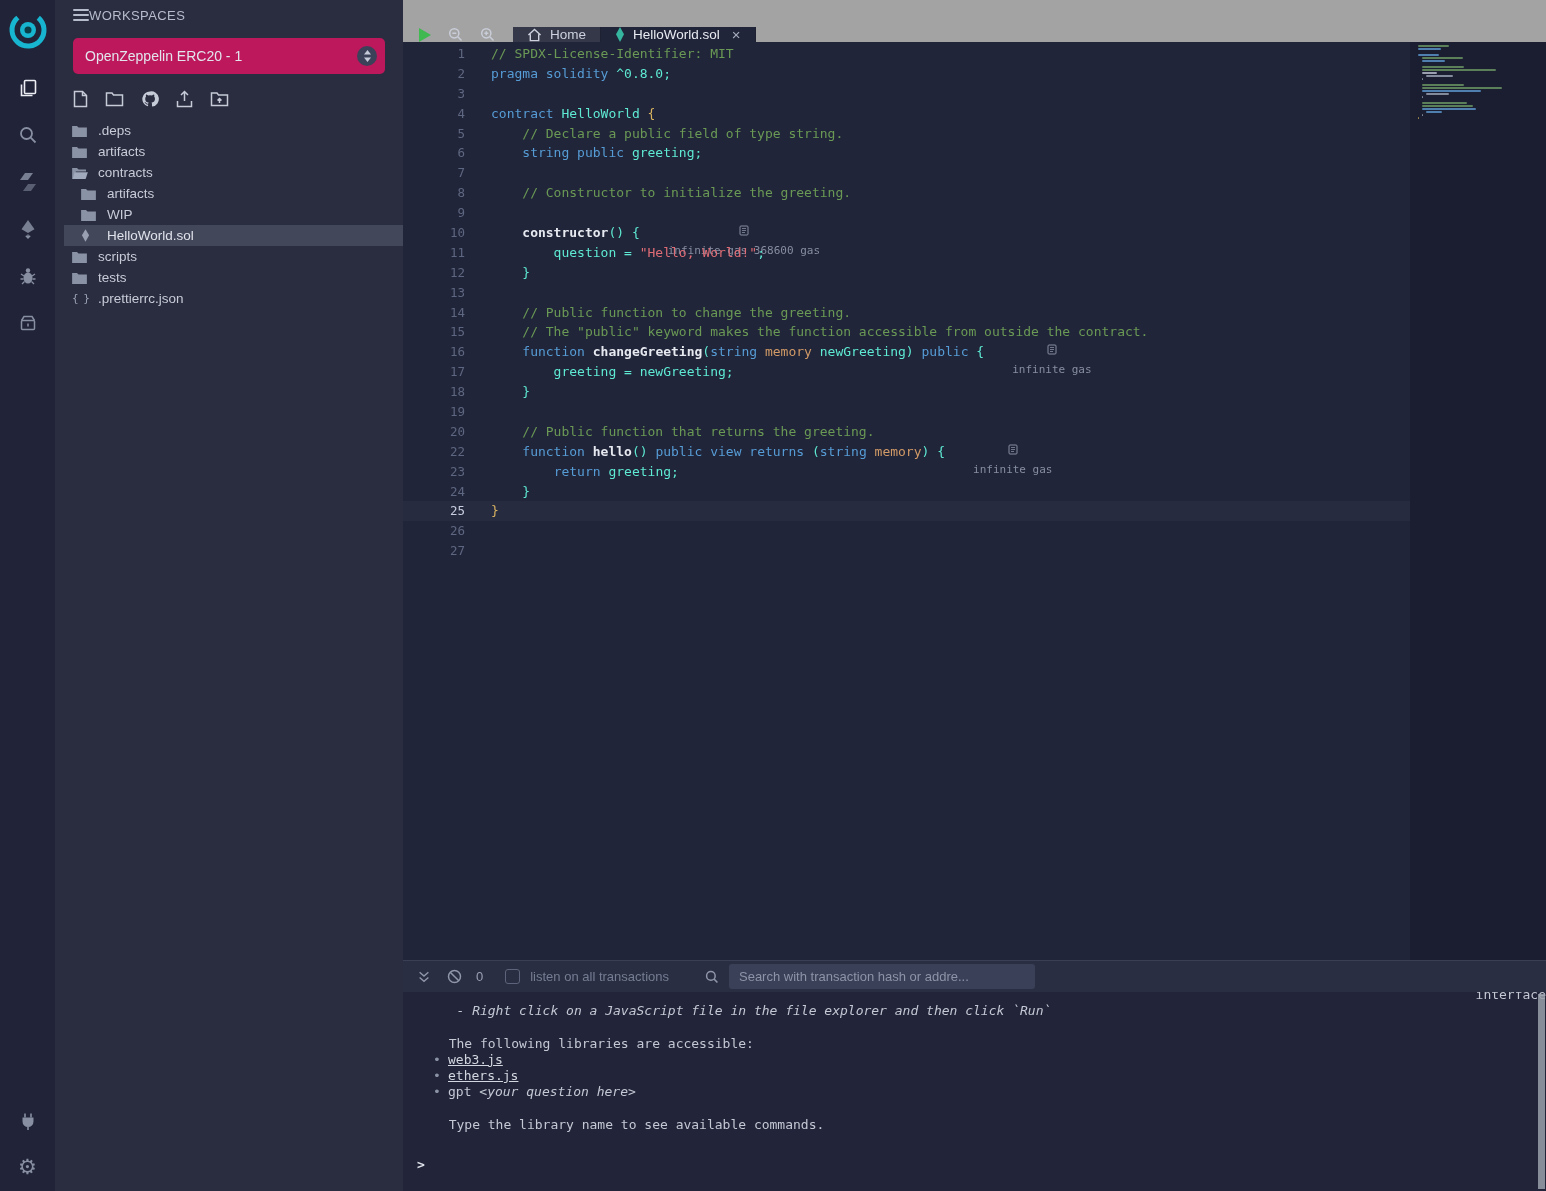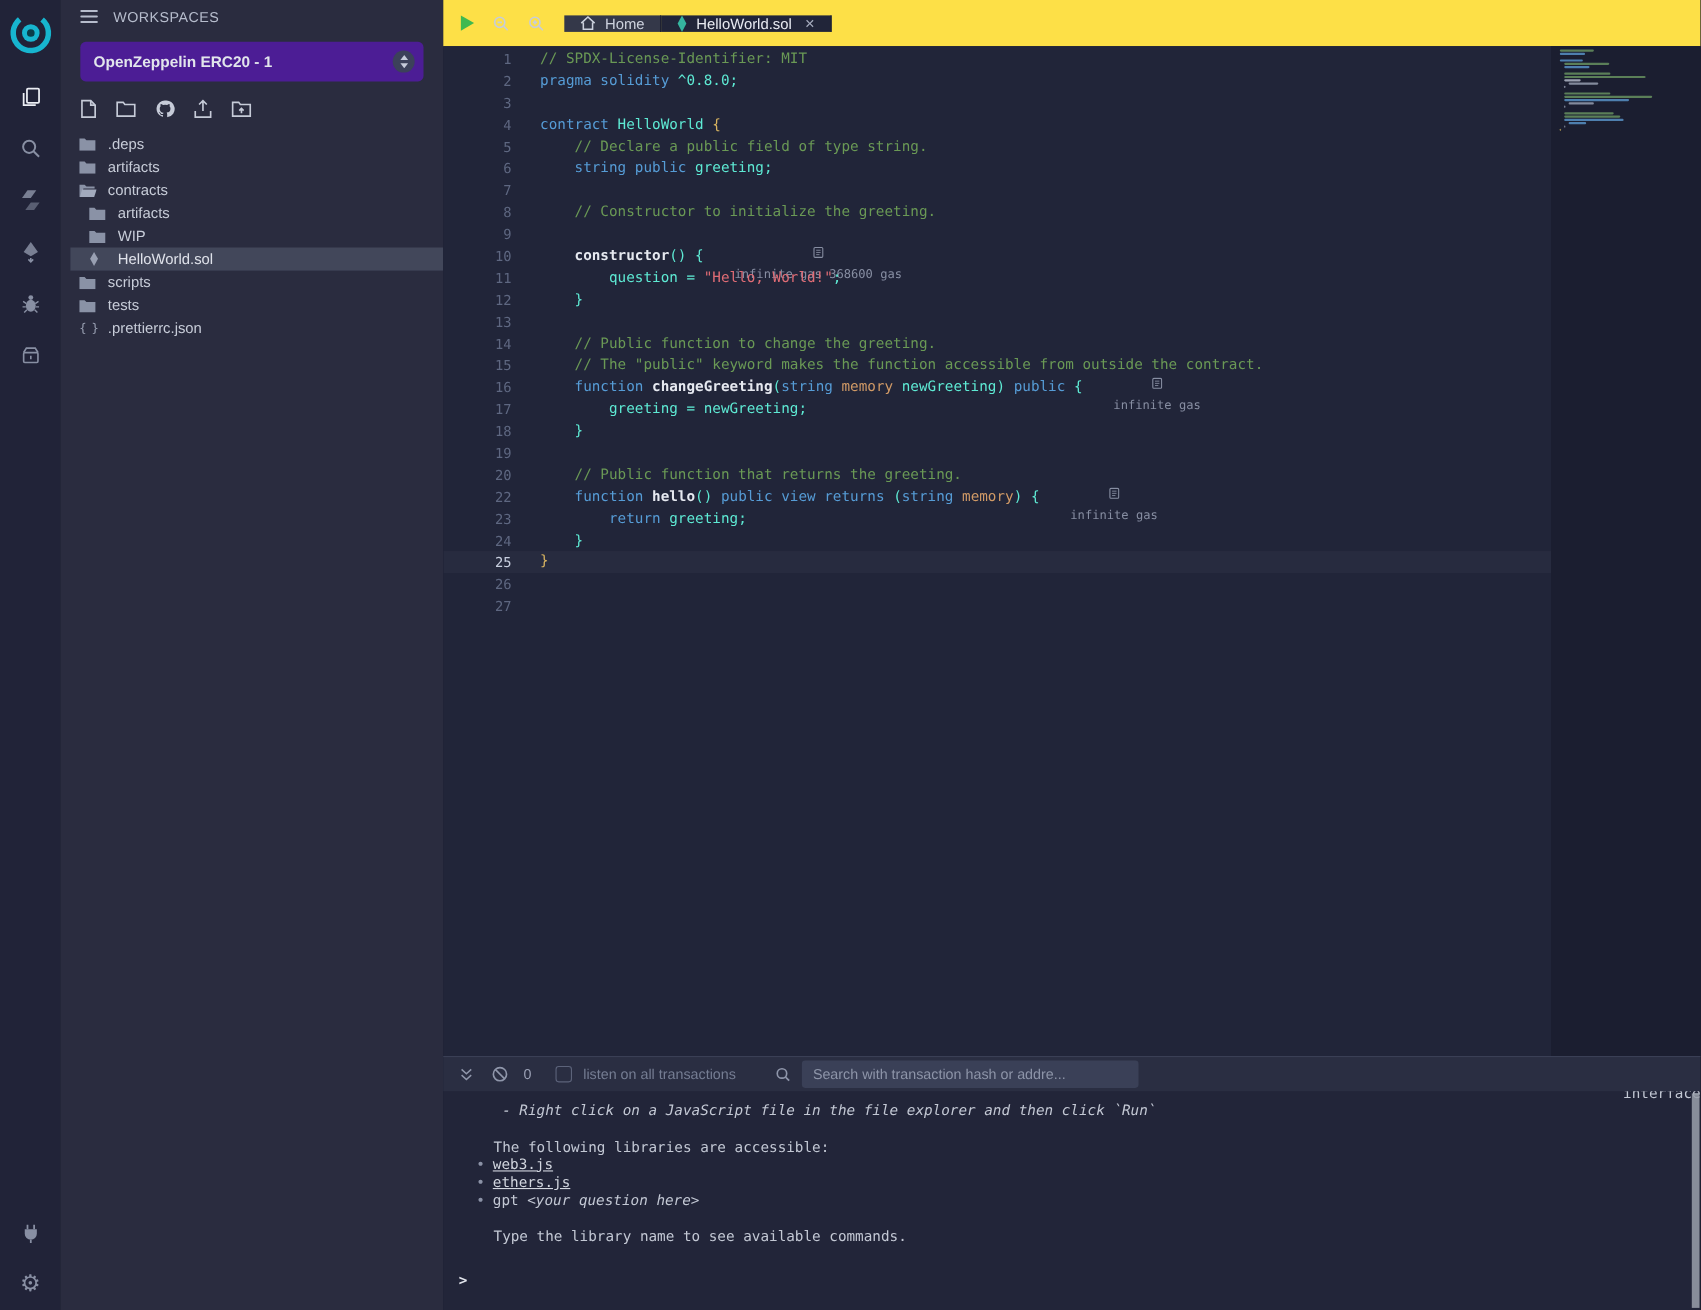--- a/index.html
+++ b/index.html
@@ -12,40 +12,40 @@
   .logo { width:44px; height:44px; display:flex; align-items:center; justify-content:center; margin-bottom:12px; }
   .abtn { width:55px; height:47px; display:flex; align-items:center; justify-content:center; color:#888fa3; cursor:pointer; }
   .abtn.active { color:#eceef4; }
   .iconbar .spacer { flex:1; }
   .gear-glyph { font-family:"DejaVu Sans", sans-serif; font-size:21px; line-height:1; }
 
   
   .panel { width:348px; flex:none; background:#2a2c3f; display:flex; flex-direction:column; }
   .panel-head { height:44px; flex:none; display:flex; align-items:center; padding:0 18px; gap:12px; }
   .panel-title { flex:1; font-size:15px; font-weight:700; color:#e9ebf2; letter-spacing:.3px; }
-  .ws-row { height:30px; display:flex; align-items:center; gap:14px; padding:0 18px; color:#b6bccc; }
+  .ws-row { height:30px; display:flex; align-items:center; gap:0; padding:0 18px; color:#b6bccc; }
   .ws-label { font-size:13px; letter-spacing:.4px; }
   .burger { display:flex; flex-direction:column; gap:3px; }
   .burger i { display:block; width:16px; height:2px; background:#b6bccc; border-radius:1px; }
-  .ws-select { margin:8px 18px 0; height:36px; background:#4c1d95; border-radius:5px; display:flex; align-items:center; padding:0 8px 0 12px; cursor:pointer;font-weight:bold; }
+  .ws-select { margin:8px 18px 0; height:36px; background:#be185d; border-radius:5px; display:flex; align-items:center; padding:0 8px 0 12px; cursor:pointer; }
   .ws-select .ws-value { flex:1; font-size:14px; color:#e2e5ec; }
   .ws-badge { width:20px; height:20px; border-radius:50%; background:#3c415a; display:flex; align-items:center; justify-content:center; }
   .tree-toolbar { margin:16px 18px 8px; display:flex; gap:17px; color:#c6cbd8; align-items:center; }
   .tree-toolbar .tbtn { display:flex; cursor:pointer; }
   .tree { flex:1; overflow:hidden; padding-top:4px; }
   .trow { height:21px; display:flex; align-items:center; margin-left:9px; cursor:pointer; color:#c7ccd8; font-size:13.5px; }
   .trow.sel { background:#42475a; color:#dfe2ea; }
   .ticon { width:17px; flex:none; display:flex; align-items:center; margin-right:9px; }
   .json-glyph { font-family:"DejaVu Sans Mono", monospace; font-size:11px; color:#9aa1b3; letter-spacing:-1px; }
   .tlabel { white-space:nowrap; }
 
   
   .main { flex:1; display:flex; flex-direction:column; min-width:0; }
 
-  .tabbar { height:42px; flex:none; background:#fde047; display:flex; align-items:center; }
+  .tabbar { height:42px; flex:none; background:#a3a3a3; display:flex; align-items:flex-end; }
   .run-controls { display:flex; align-items:center; gap:17px; padding:0 18px 0 16px; }
   .play { width:0; height:0; border-top:7px solid transparent; border-bottom:7px solid transparent; border-left:12px solid #3fb950; cursor:pointer; }
   .zbtn { display:flex; color:#c8cdd8; cursor:pointer; }
   .tab { display:flex; align-items:center; gap:8px; padding:0 14px; font-size:13.5px; color:#ccd1dd; border-right:1px solid #1e2132; cursor:pointer; }
   .tab.home { background:#343849; }
   .tab.active { background:#212539; color:#e9ebf2; }
   .tab .close { font-size:15px; color:#a7adbf; margin-left:4px; line-height:1; cursor:pointer; }
 
   .editor { flex:1; display:flex; min-height:0; background:#212539; }
   .code { flex:1; overflow:hidden; padding-top:2px; font-family:"DejaVu Sans Mono", monospace; font-size:13px; }

